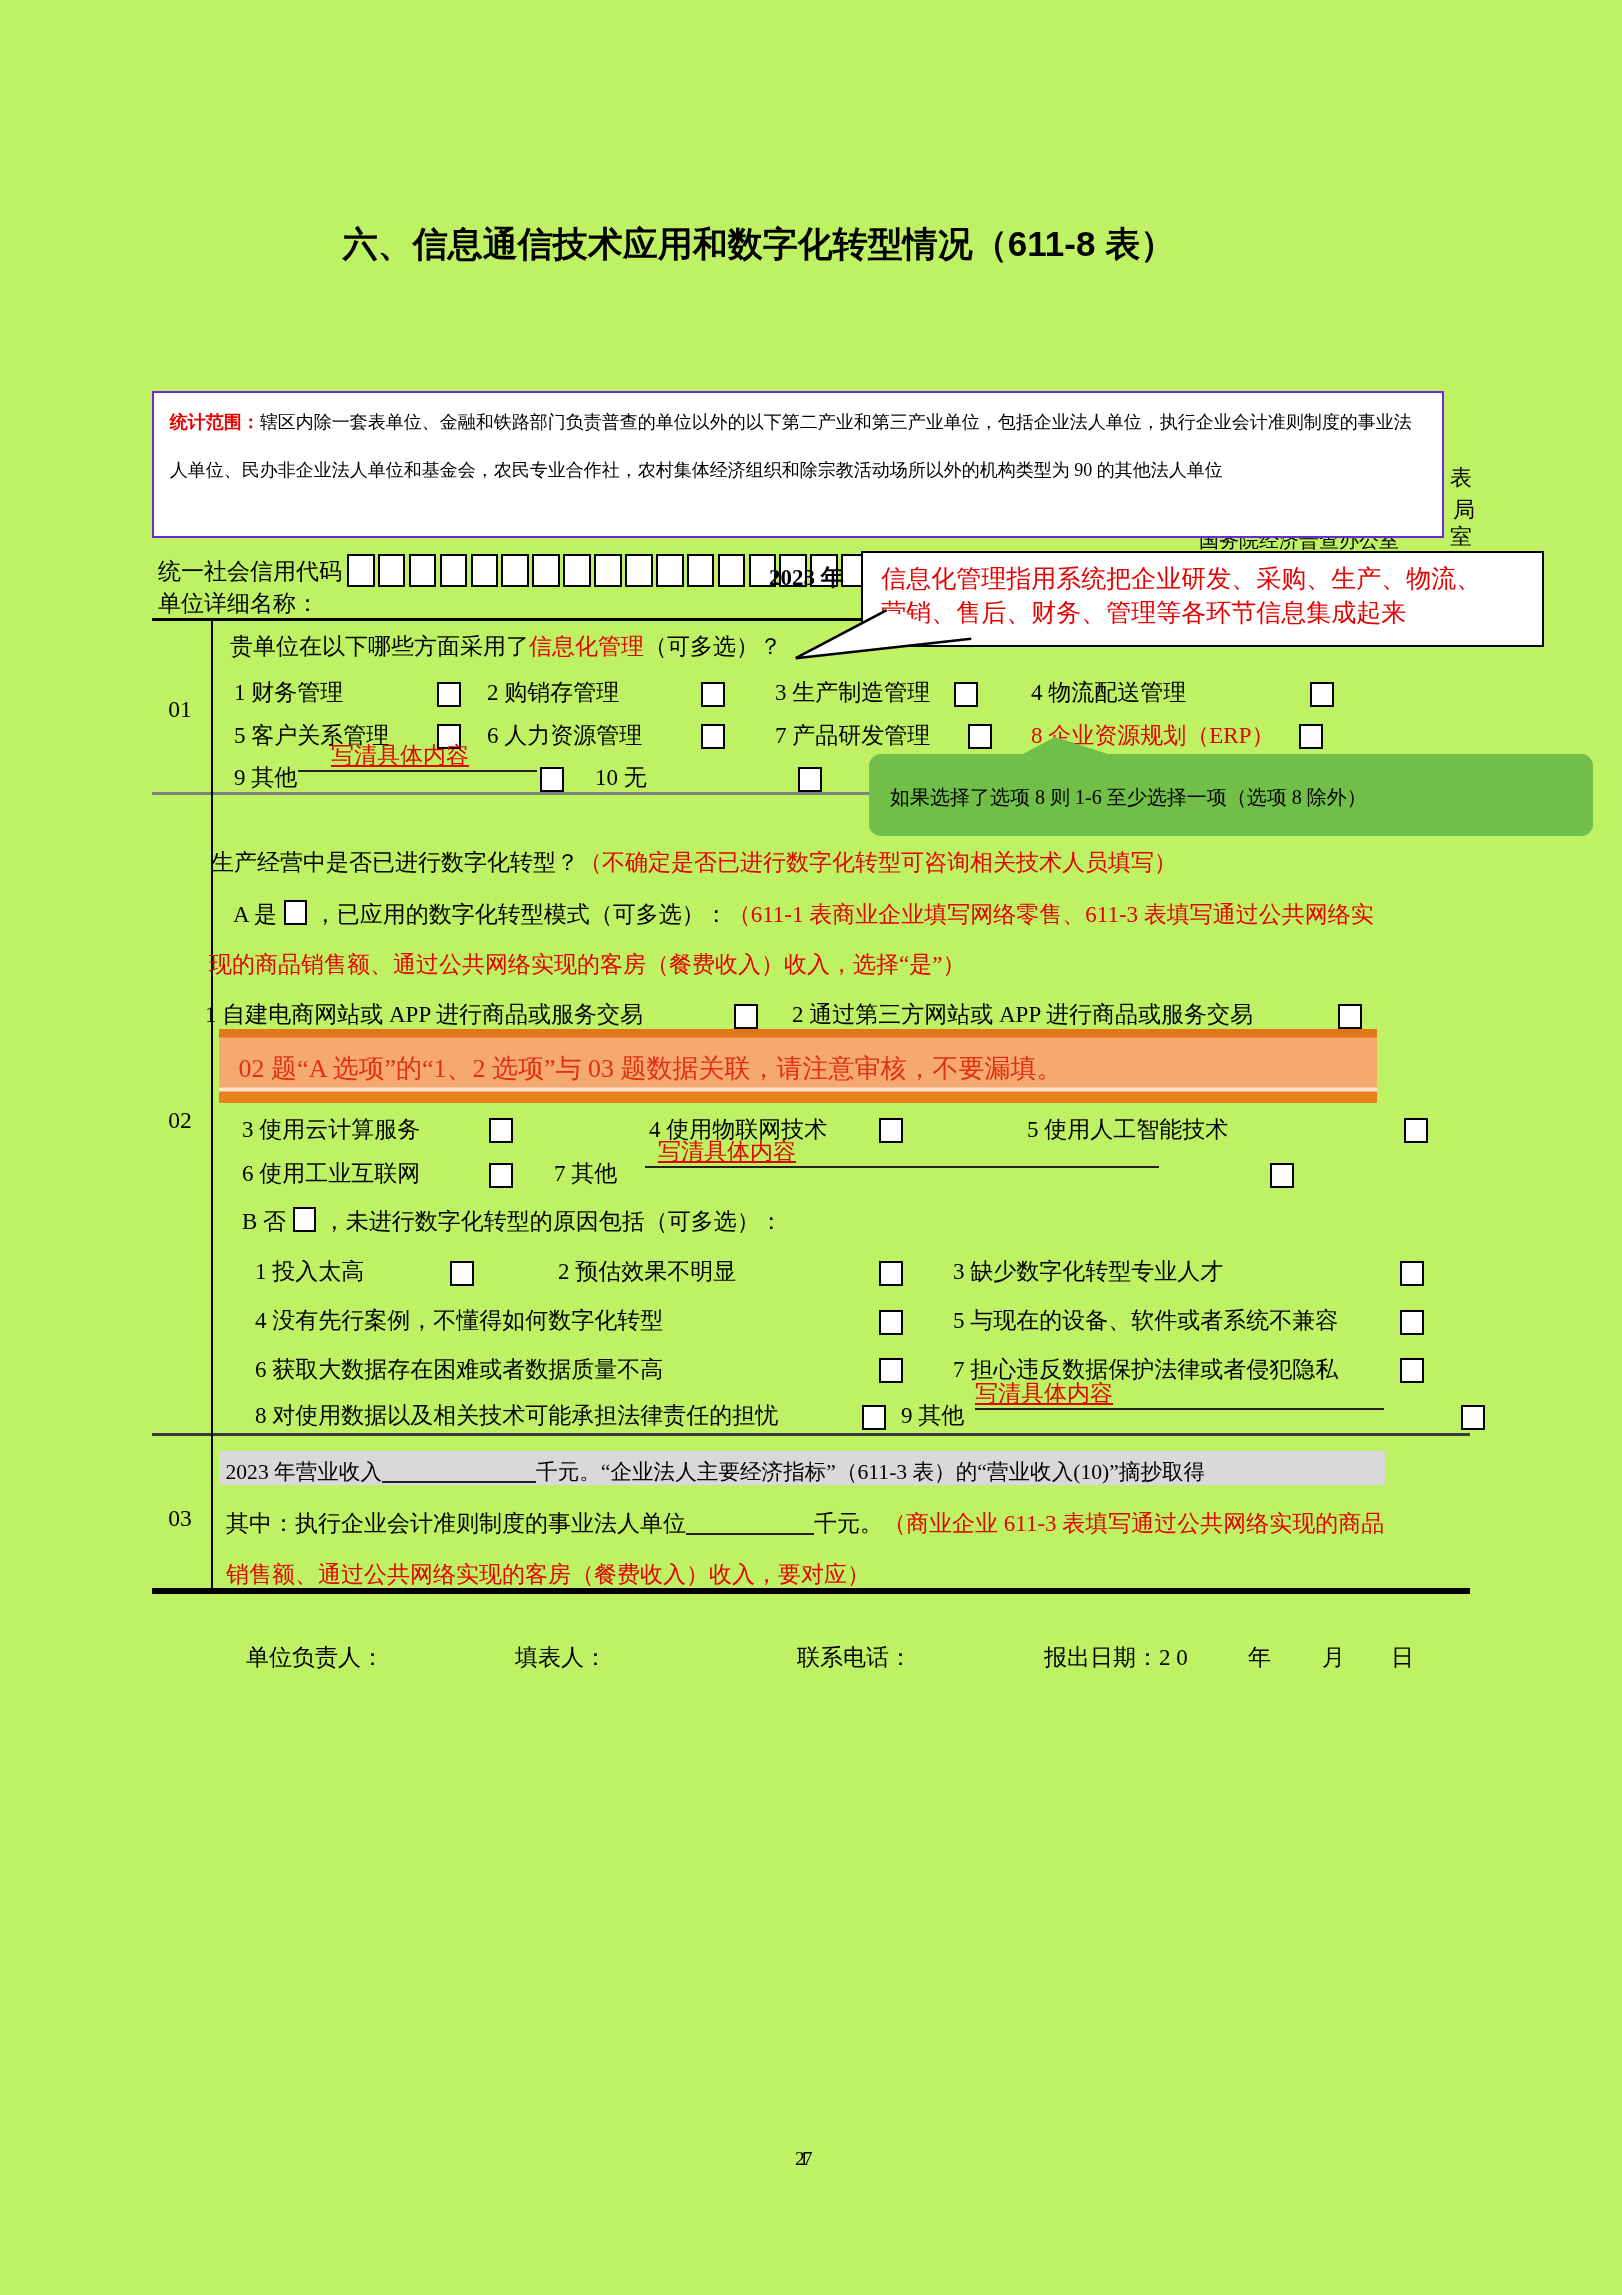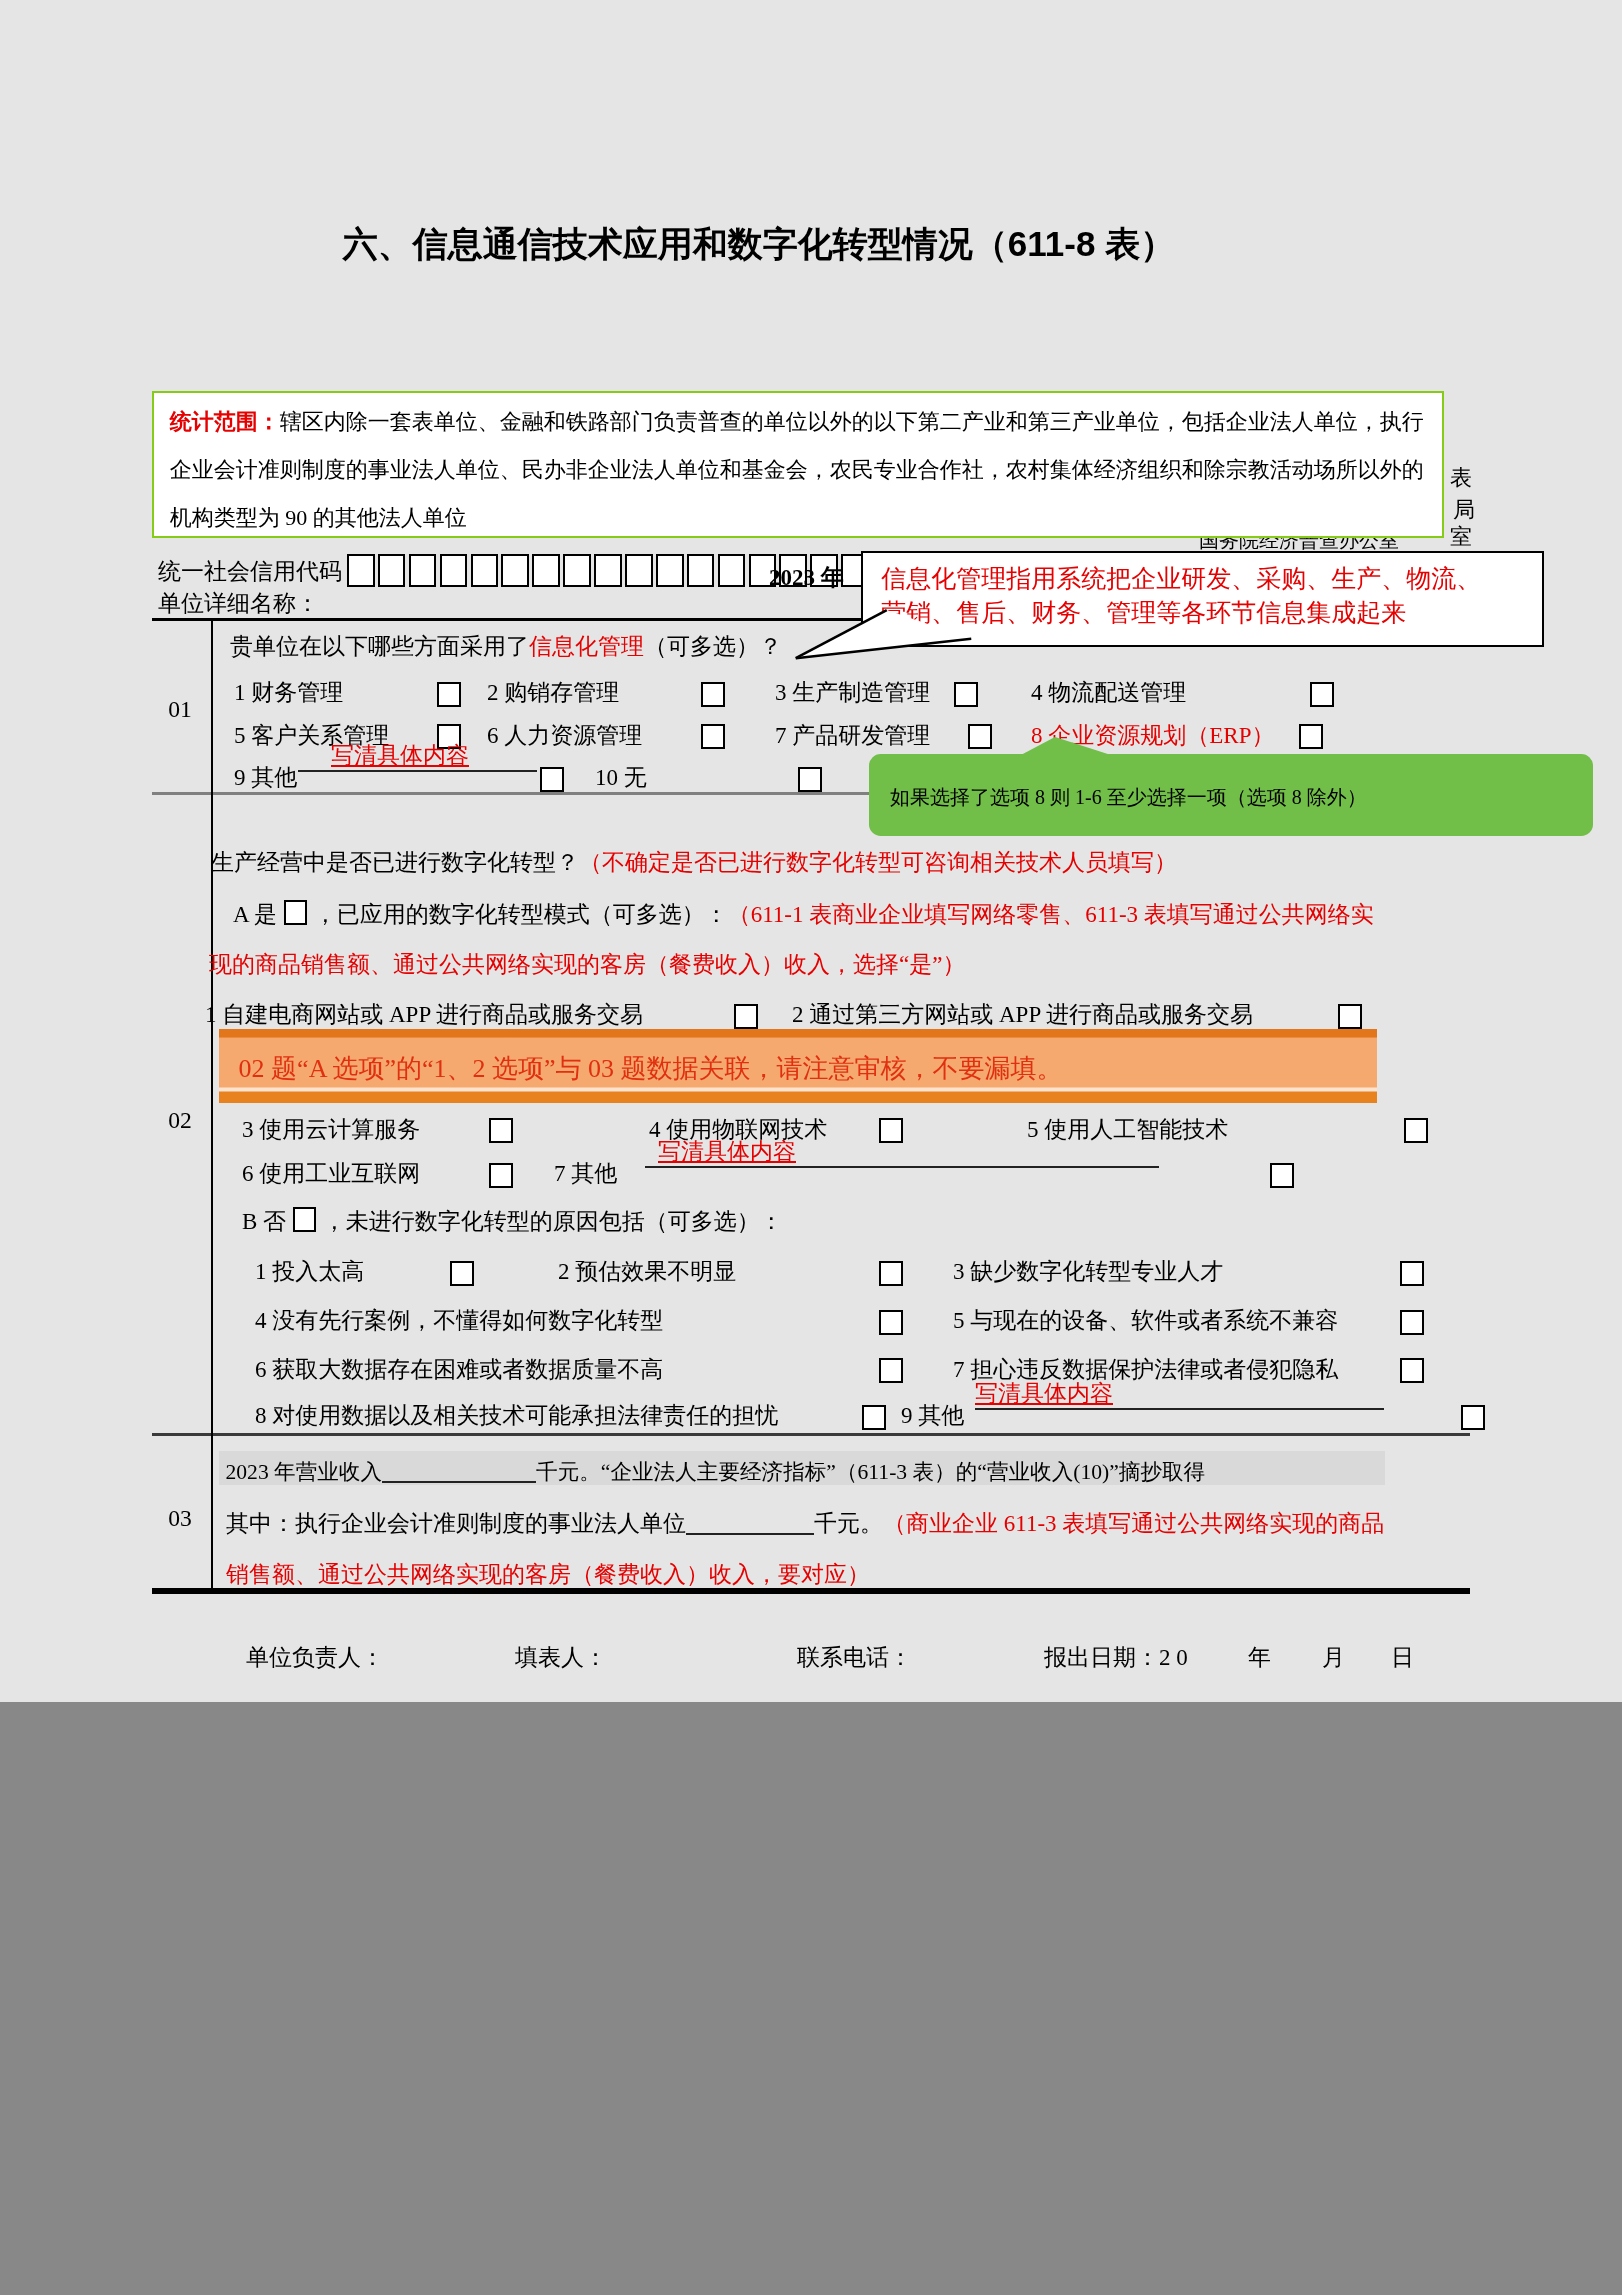--- a/index.html
+++ b/index.html
@@ -1,31 +1,31 @@
 <!DOCTYPE html>
 <html style="font-size:10.5px"><head>
 <meta charset="utf-8">
 <style>
   html,body{margin:0;padding:0;background:#888;}
-  #page{position:relative;width:1623px;height:1702px;background:#e5e5e5;overflow:hidden;
+  #page{position:relative;width:1623px;height:2295px;background:#bef264;overflow:hidden;
         font-family:"Liberation Serif","DejaVu Serif",serif;color:#000;}
   .t{position:absolute;white-space:nowrap;font-size:23px;line-height:1.2;z-index:2;}
   .red{color:#e60000;}
   .b{font-weight:700;}
   .title{position:absolute;left:0;width:1518px;text-align:center;font-family:"Liberation Sans","DejaVu Sans",sans-serif;font-weight:700;font-size:35px;z-index:2;}
   .subtitle{position:absolute;left:0;width:1623px;text-align:center;font-weight:700;font-size:30px;z-index:2;}
   .cb{position:absolute;width:19.6px;height:21px;border:2px solid #000;background:#fff;z-index:2;}
   .cbi{display:inline-block;width:19.6px;height:21px;border:2px solid #000;background:#fff;vertical-align:-2.6px;margin:0 6.5px;}
   .blank{position:absolute;border-bottom:2px solid #222;height:29px;z-index:2;}
   .u{ text-decoration:underline;}
   .hline{position:absolute;left:152px;width:1318px;z-index:0;}
   .rowno{position:absolute;left:152px;width:56px;text-align:center;font-size:23.6px;z-index:2;}
   .codebox{display:inline-block;width:23.6px;height:29px;border:2px solid #000;margin-right:3.3px;background:#fff;}
-  #scopeBox{position:absolute;left:152px;top:391px;width:1292px;height:147px;border:2px solid #84cc16;background:#fff;z-index:5;
-            font-size:22px;line-height:48px;padding:5.2px 15.7px 0 15.7px;box-sizing:border-box;}
+  #scopeBox{position:absolute;left:152px;top:391px;width:1292px;height:147px;border:2px solid #6d28d9;background:#fff;z-index:5;
+            font-size:18px;line-height:48px;padding:5.2px 15.7px 0 15.7px;box-sizing:border-box;}
   #infoBubble{position:absolute;left:861px;top:551px;width:683px;height:96px;border:2px solid #000;background:#fff;z-index:6;
               font-size:25px;color:#e60000;line-height:34px;padding:9.2px 0 0 18.3px;box-sizing:border-box;}
   #greenBox{position:absolute;left:869px;top:754px;width:724px;height:82px;background:#71be48;border-radius:11.8px;z-index:3;
             font-size:20px;padding:30px 0 0 21px;box-sizing:border-box;}
   #greenTip{position:absolute;left:1019px;top:737px;width:0;height:0;z-index:3;
             border-left:36px solid transparent;border-right:59px solid transparent;border-bottom:19.6px solid #71be48;}
   #orangeBox{position:absolute;left:219px;top:1029px;width:1158px;height:74px;z-index:1;
              background:linear-gradient(180deg,#e2761b 0px,#e2761b 7.9px,#f5a96e 9.2px,#f5a96e 58px,#fbe3cf 59px,#fbe3cf 62px,#e8821f 63px,#e8821f 74px);
              font-size:26px;color:#e03010;padding:22px 0 0 19.6px;box-sizing:border-box;white-space:nowrap;}
   #grayBlock{position:absolute;left:219px;top:1451px;width:1166px;height:34px;background:#d9d9d9;z-index:1;

